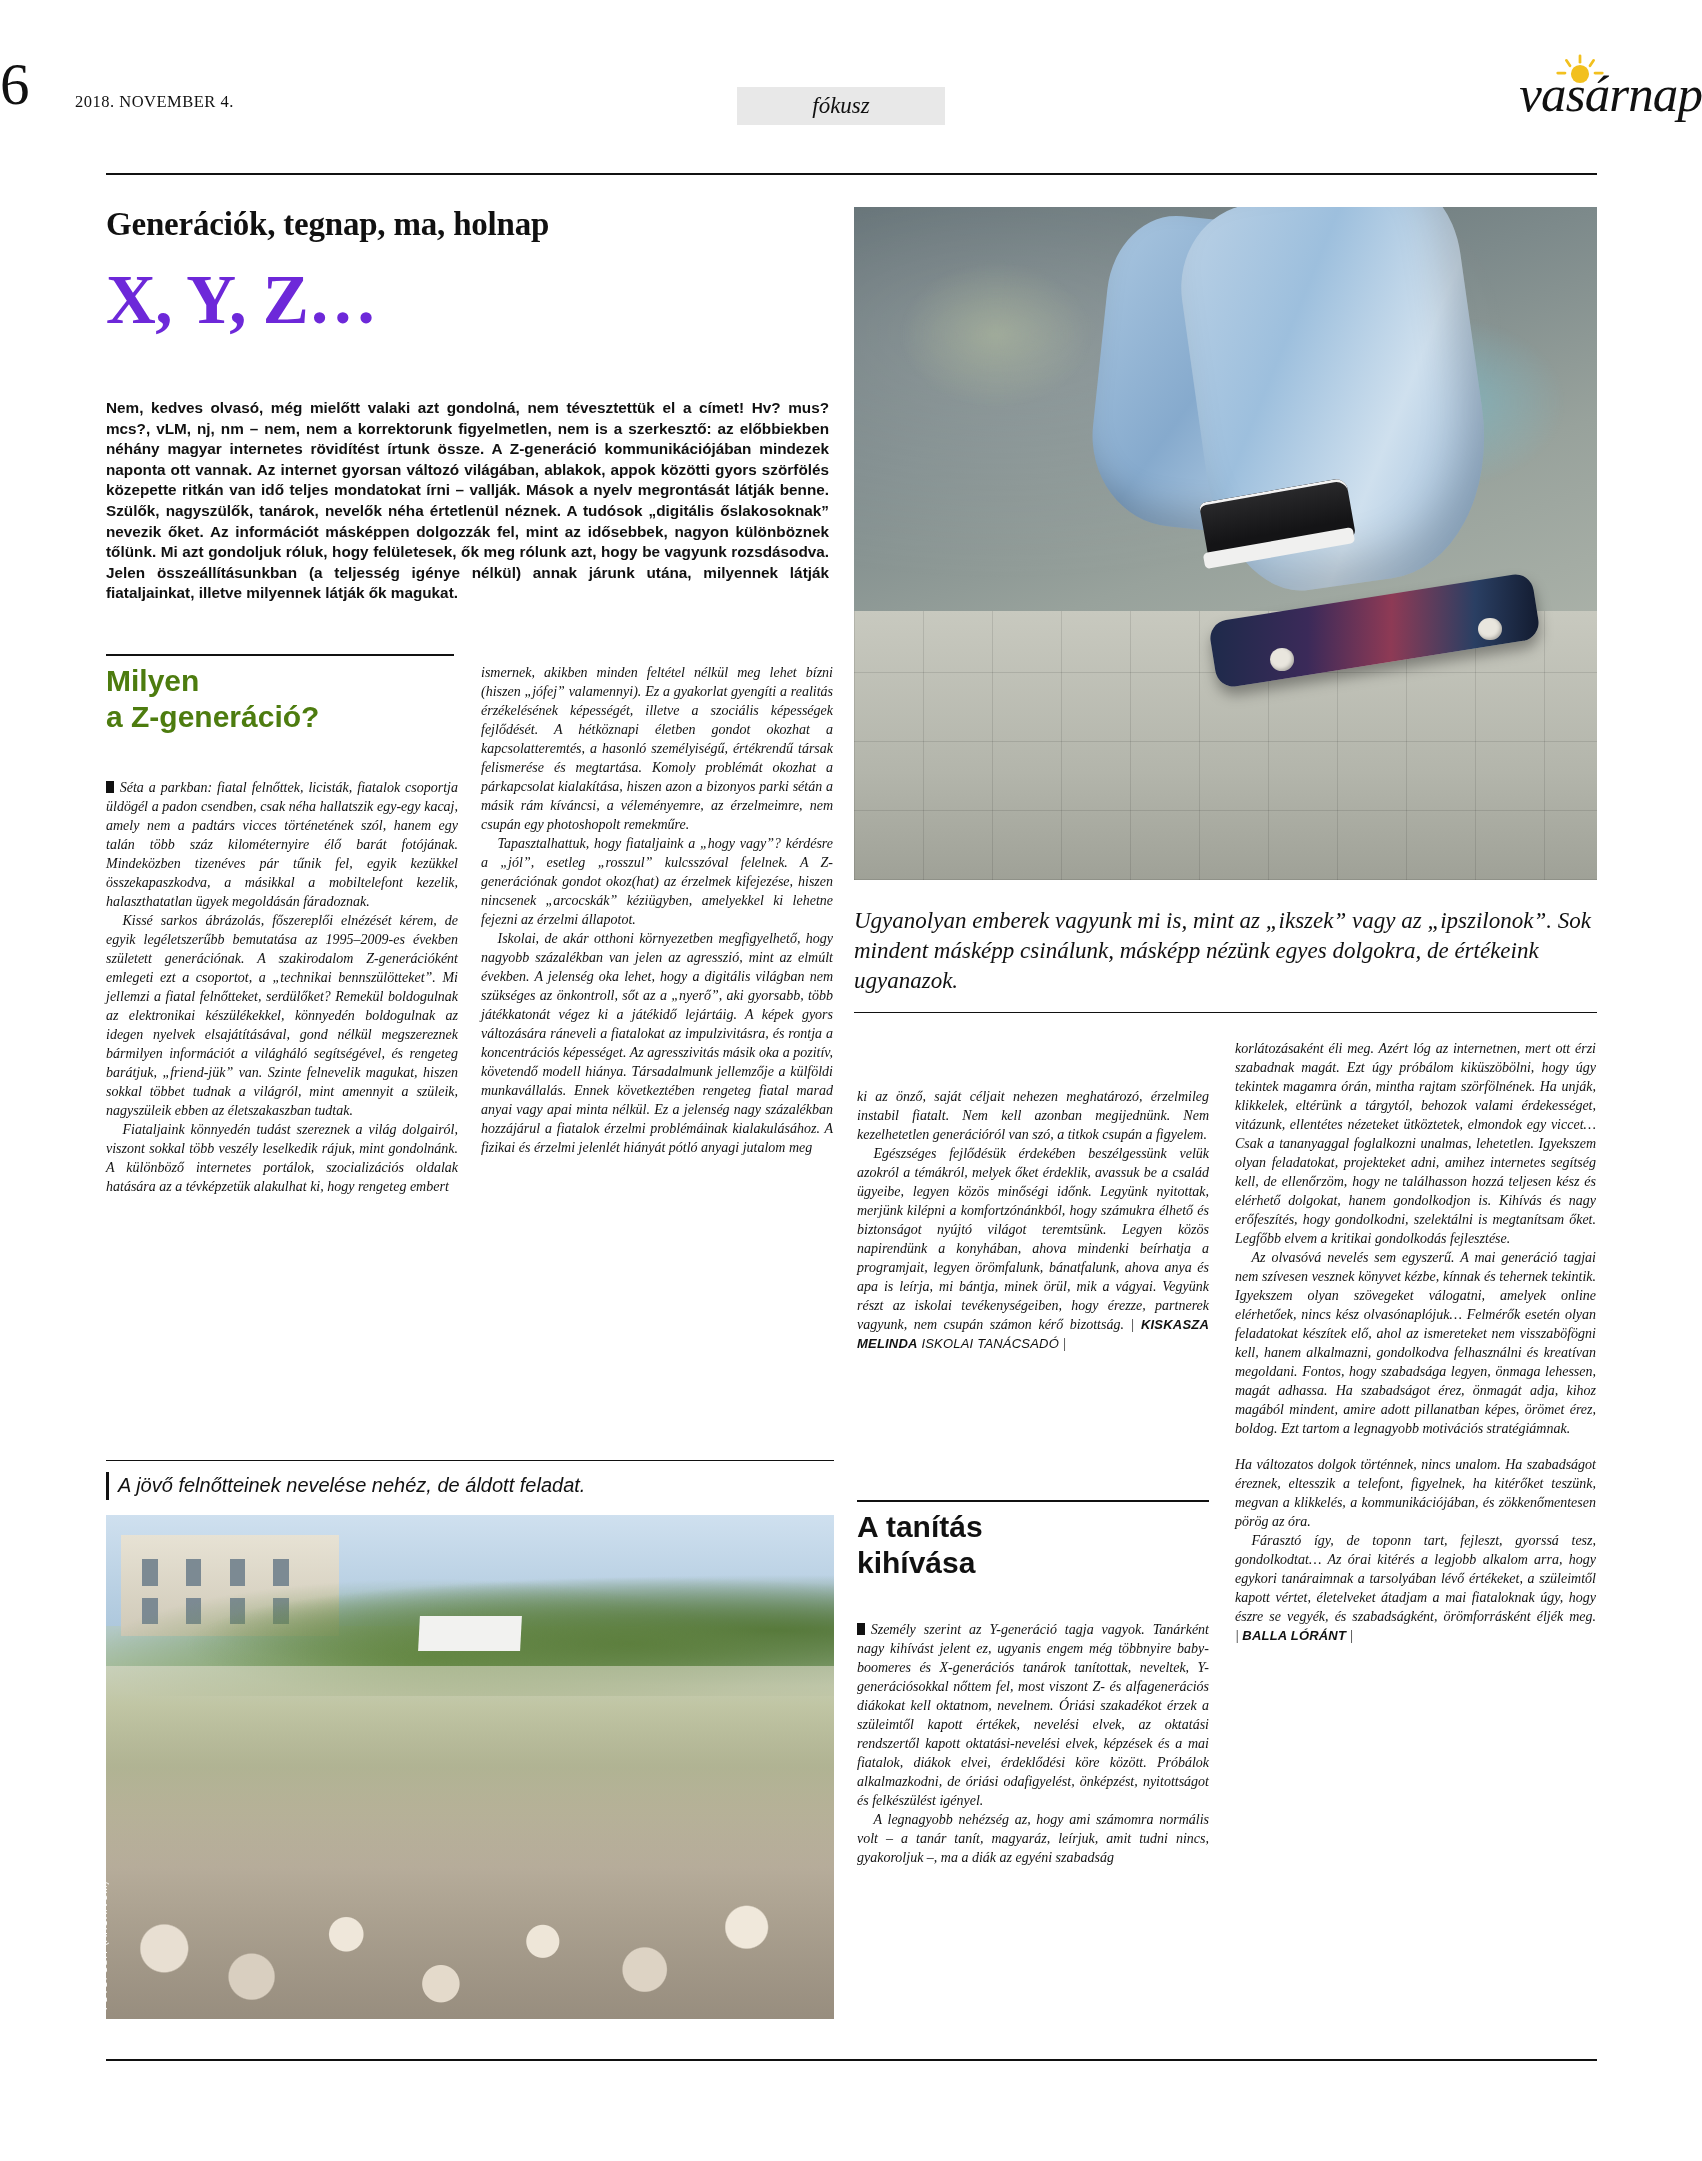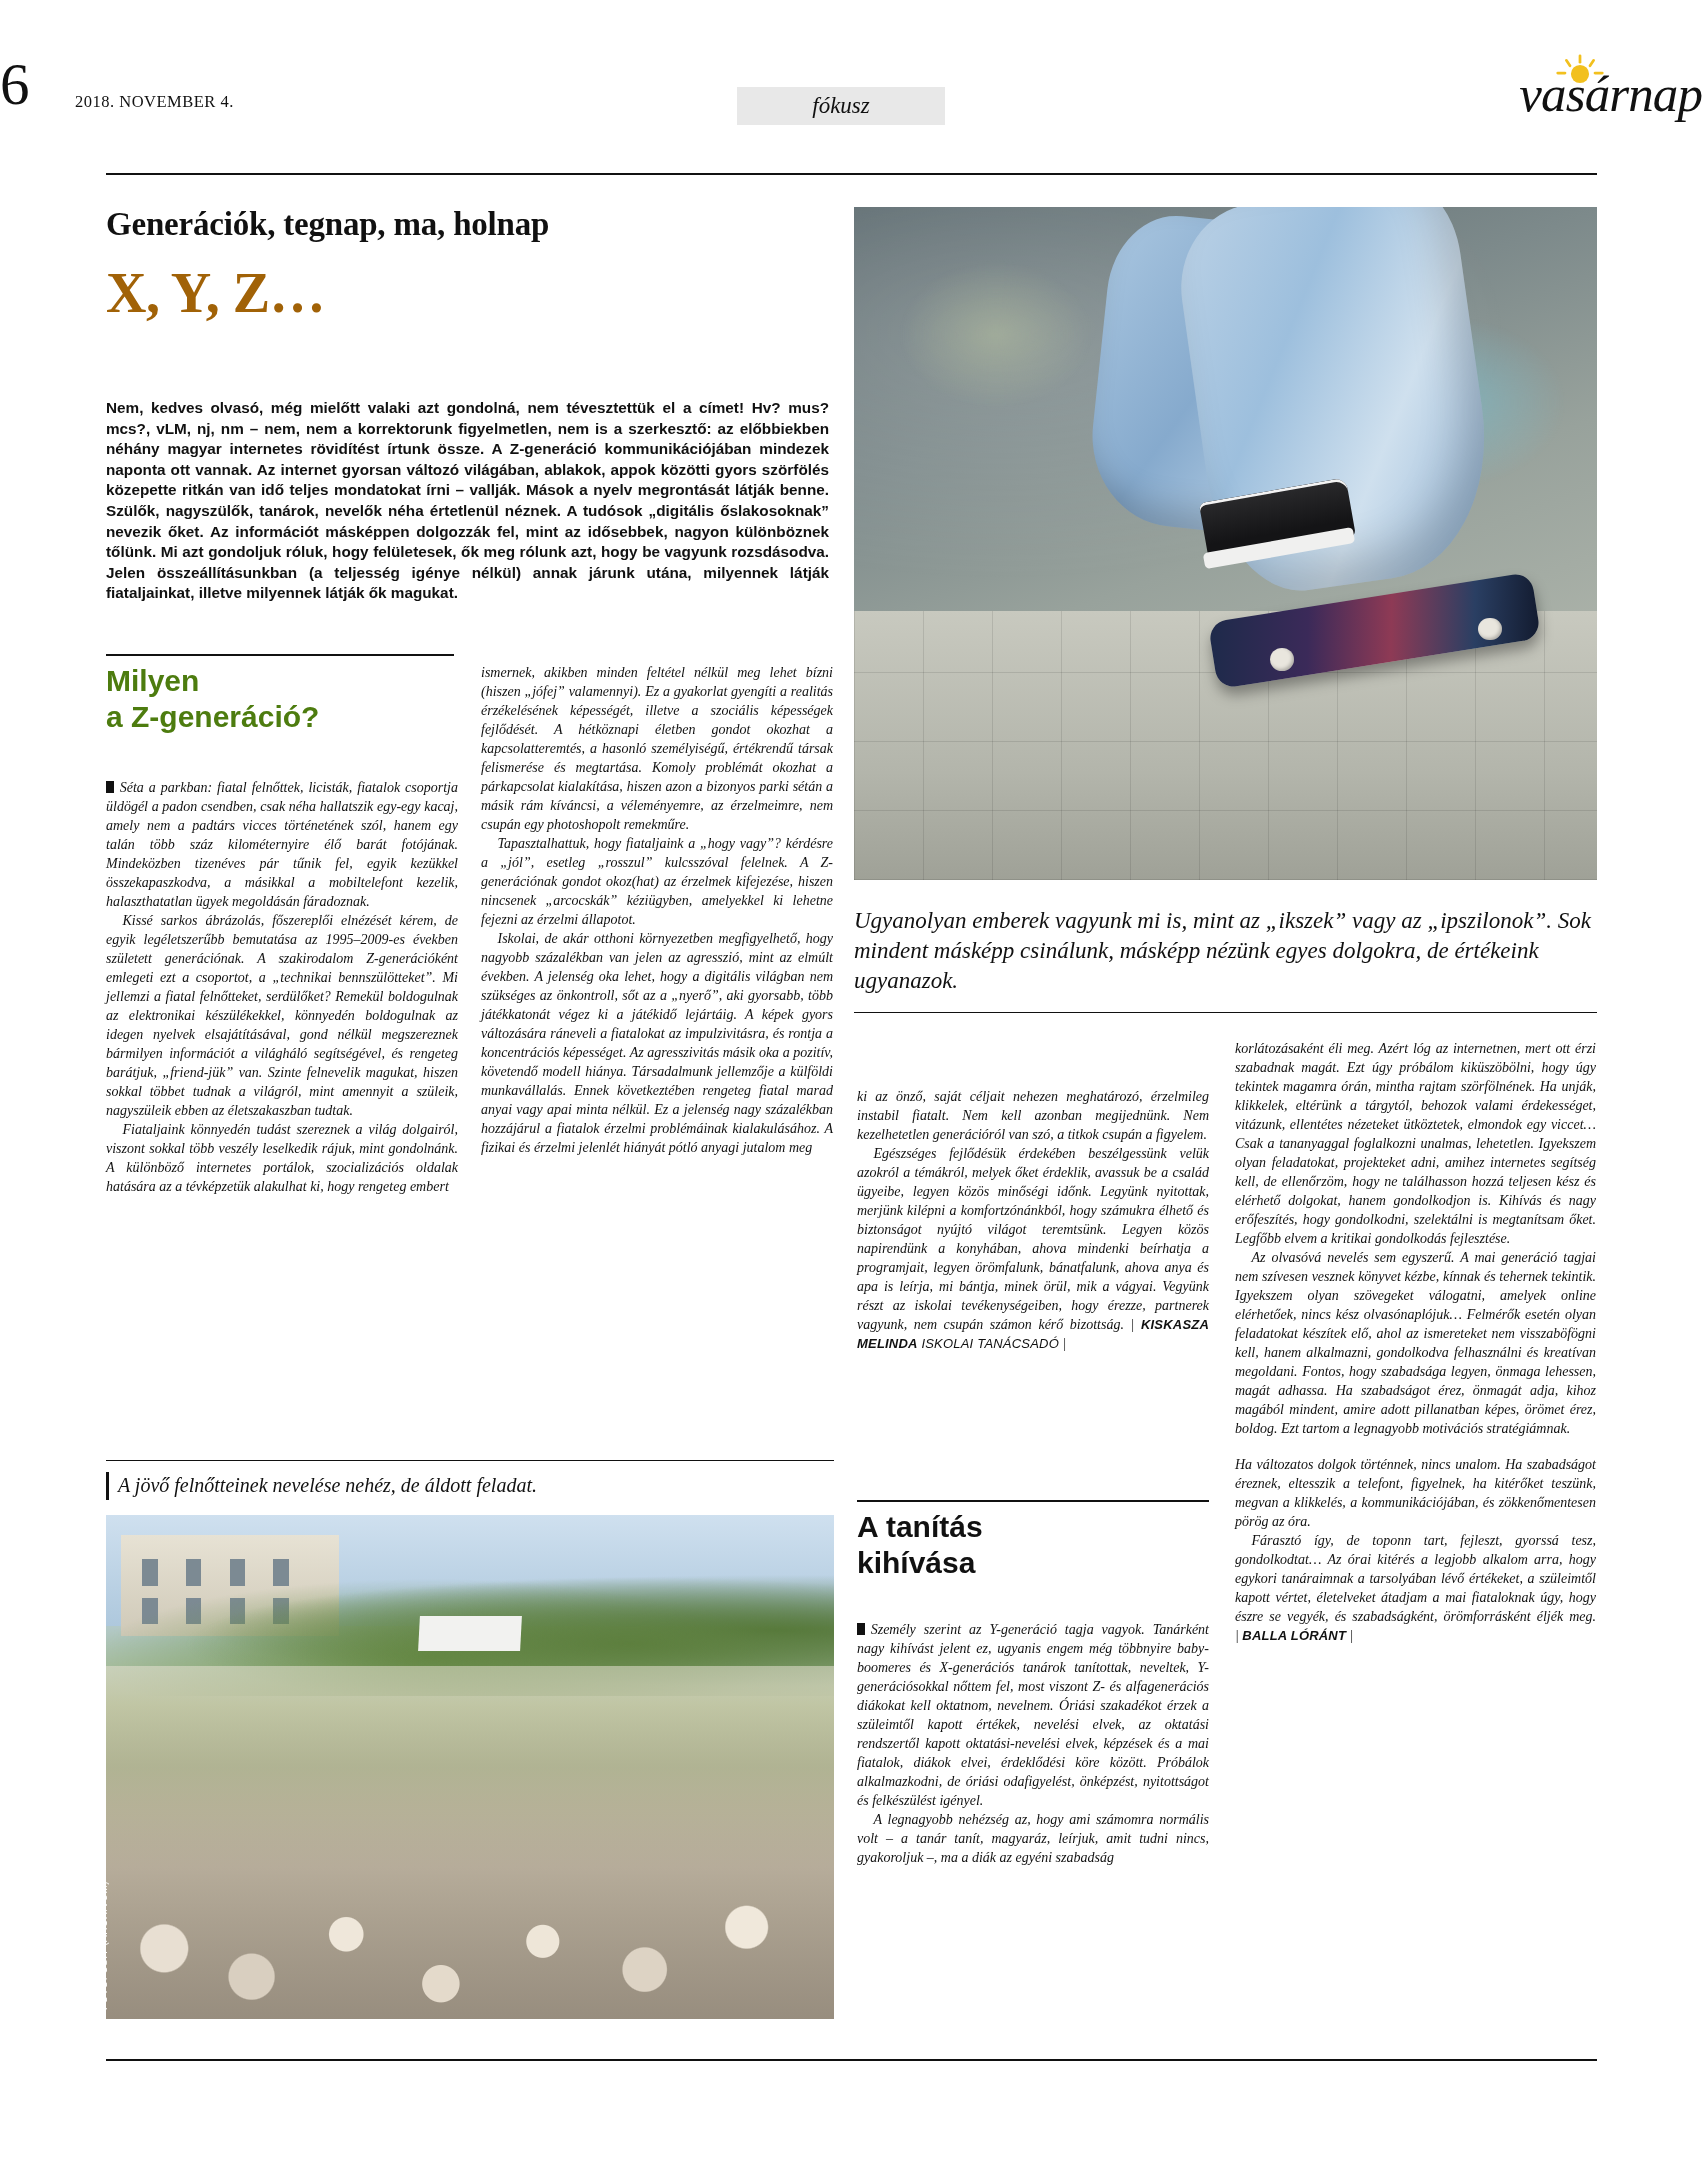--- a/index.html
+++ b/index.html
@@ -99,23 +99,23 @@
     letter-spacing: -0.2px;
     color: #111;
   }
   .hedline {
     position: absolute;
     left: 106px;
     top: 261px;
     width: 746px;
     font-family: "Liberation Serif", serif;
     font-weight: bold;
-    font-size: 56px;
+    font-size: 69px;
     letter-spacing: -0.5px;
-    color: #a16207;
+    color: #6d28d9;
   }
   .lede {
     position: absolute;
     left: 106px;
     top: 398px;
     width: 723px;
     font-family: "Liberation Sans", sans-serif;
     font-weight: bold;
     font-size: 15.3px;
     line-height: 20.6px;
@@ -308,21 +308,21 @@
     top: 1460px;
     width: 728px;
     height: 1.4px;
     background: #111;
   }
   .caption-crowd {
     position: absolute;
     left: 118px;
     top: 1472px;
     width: 718px;
-    font-family: Liberation Serif, serif;
+    font-family: Liberation Sans, sans-serif;
     font-style: italic;
     font-size: 20px;
     line-height: 26px;
     color: #111;
   }
   .caption-crowd-bar {
     position: absolute;
     left: 106px;
     top: 1472px;
     width: 2.7px;

